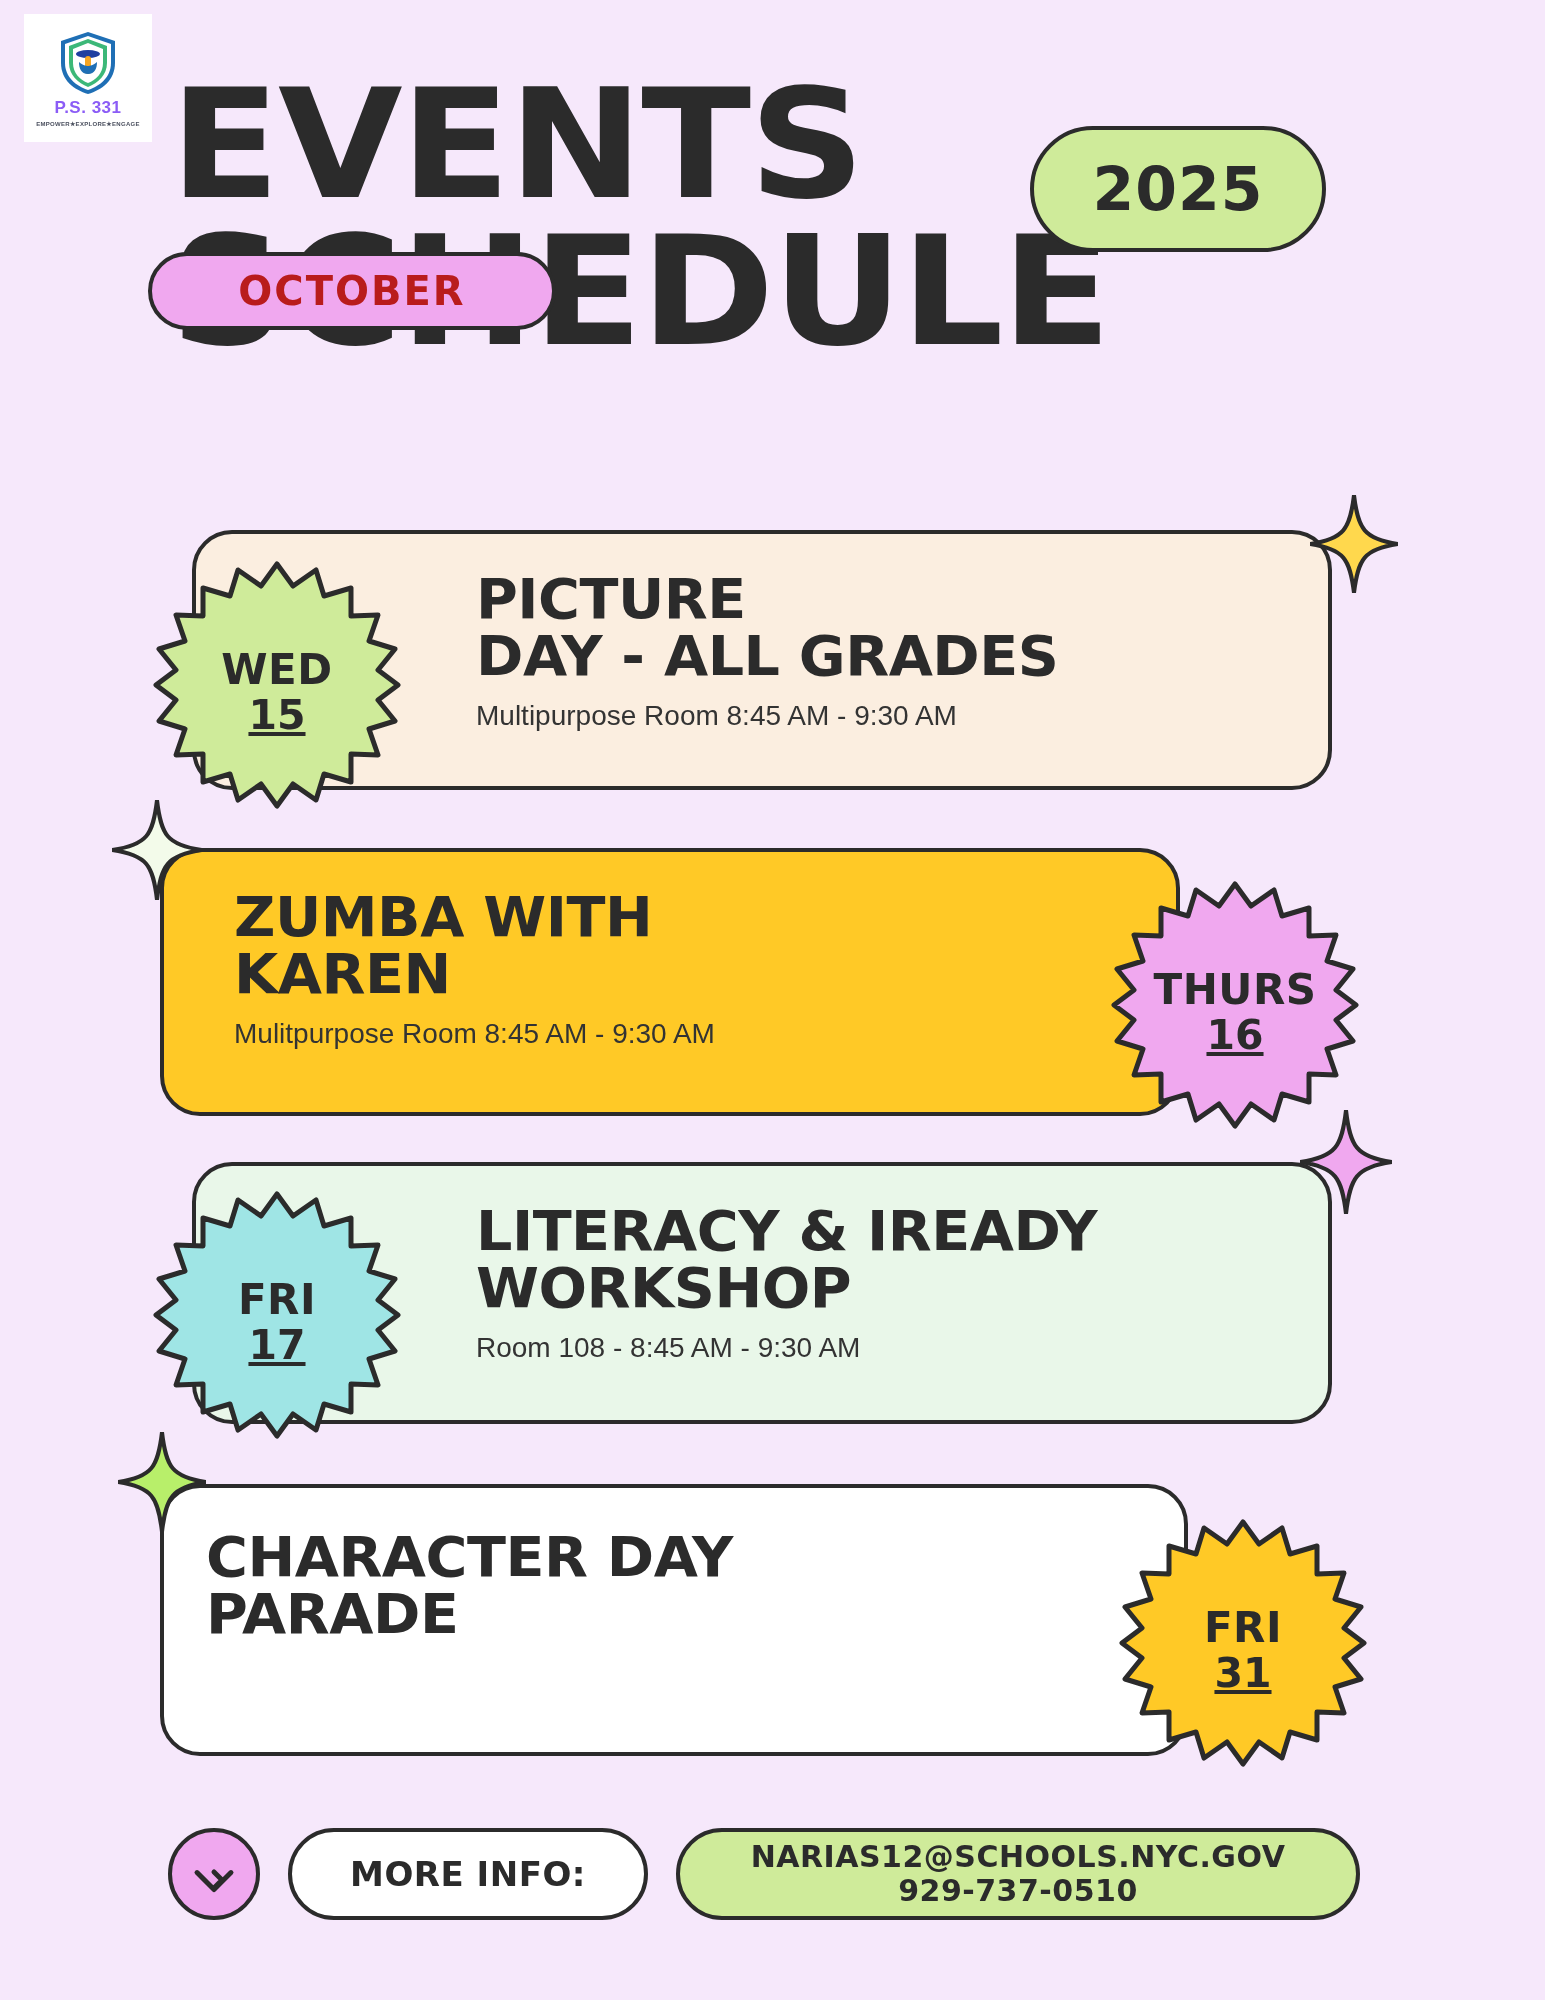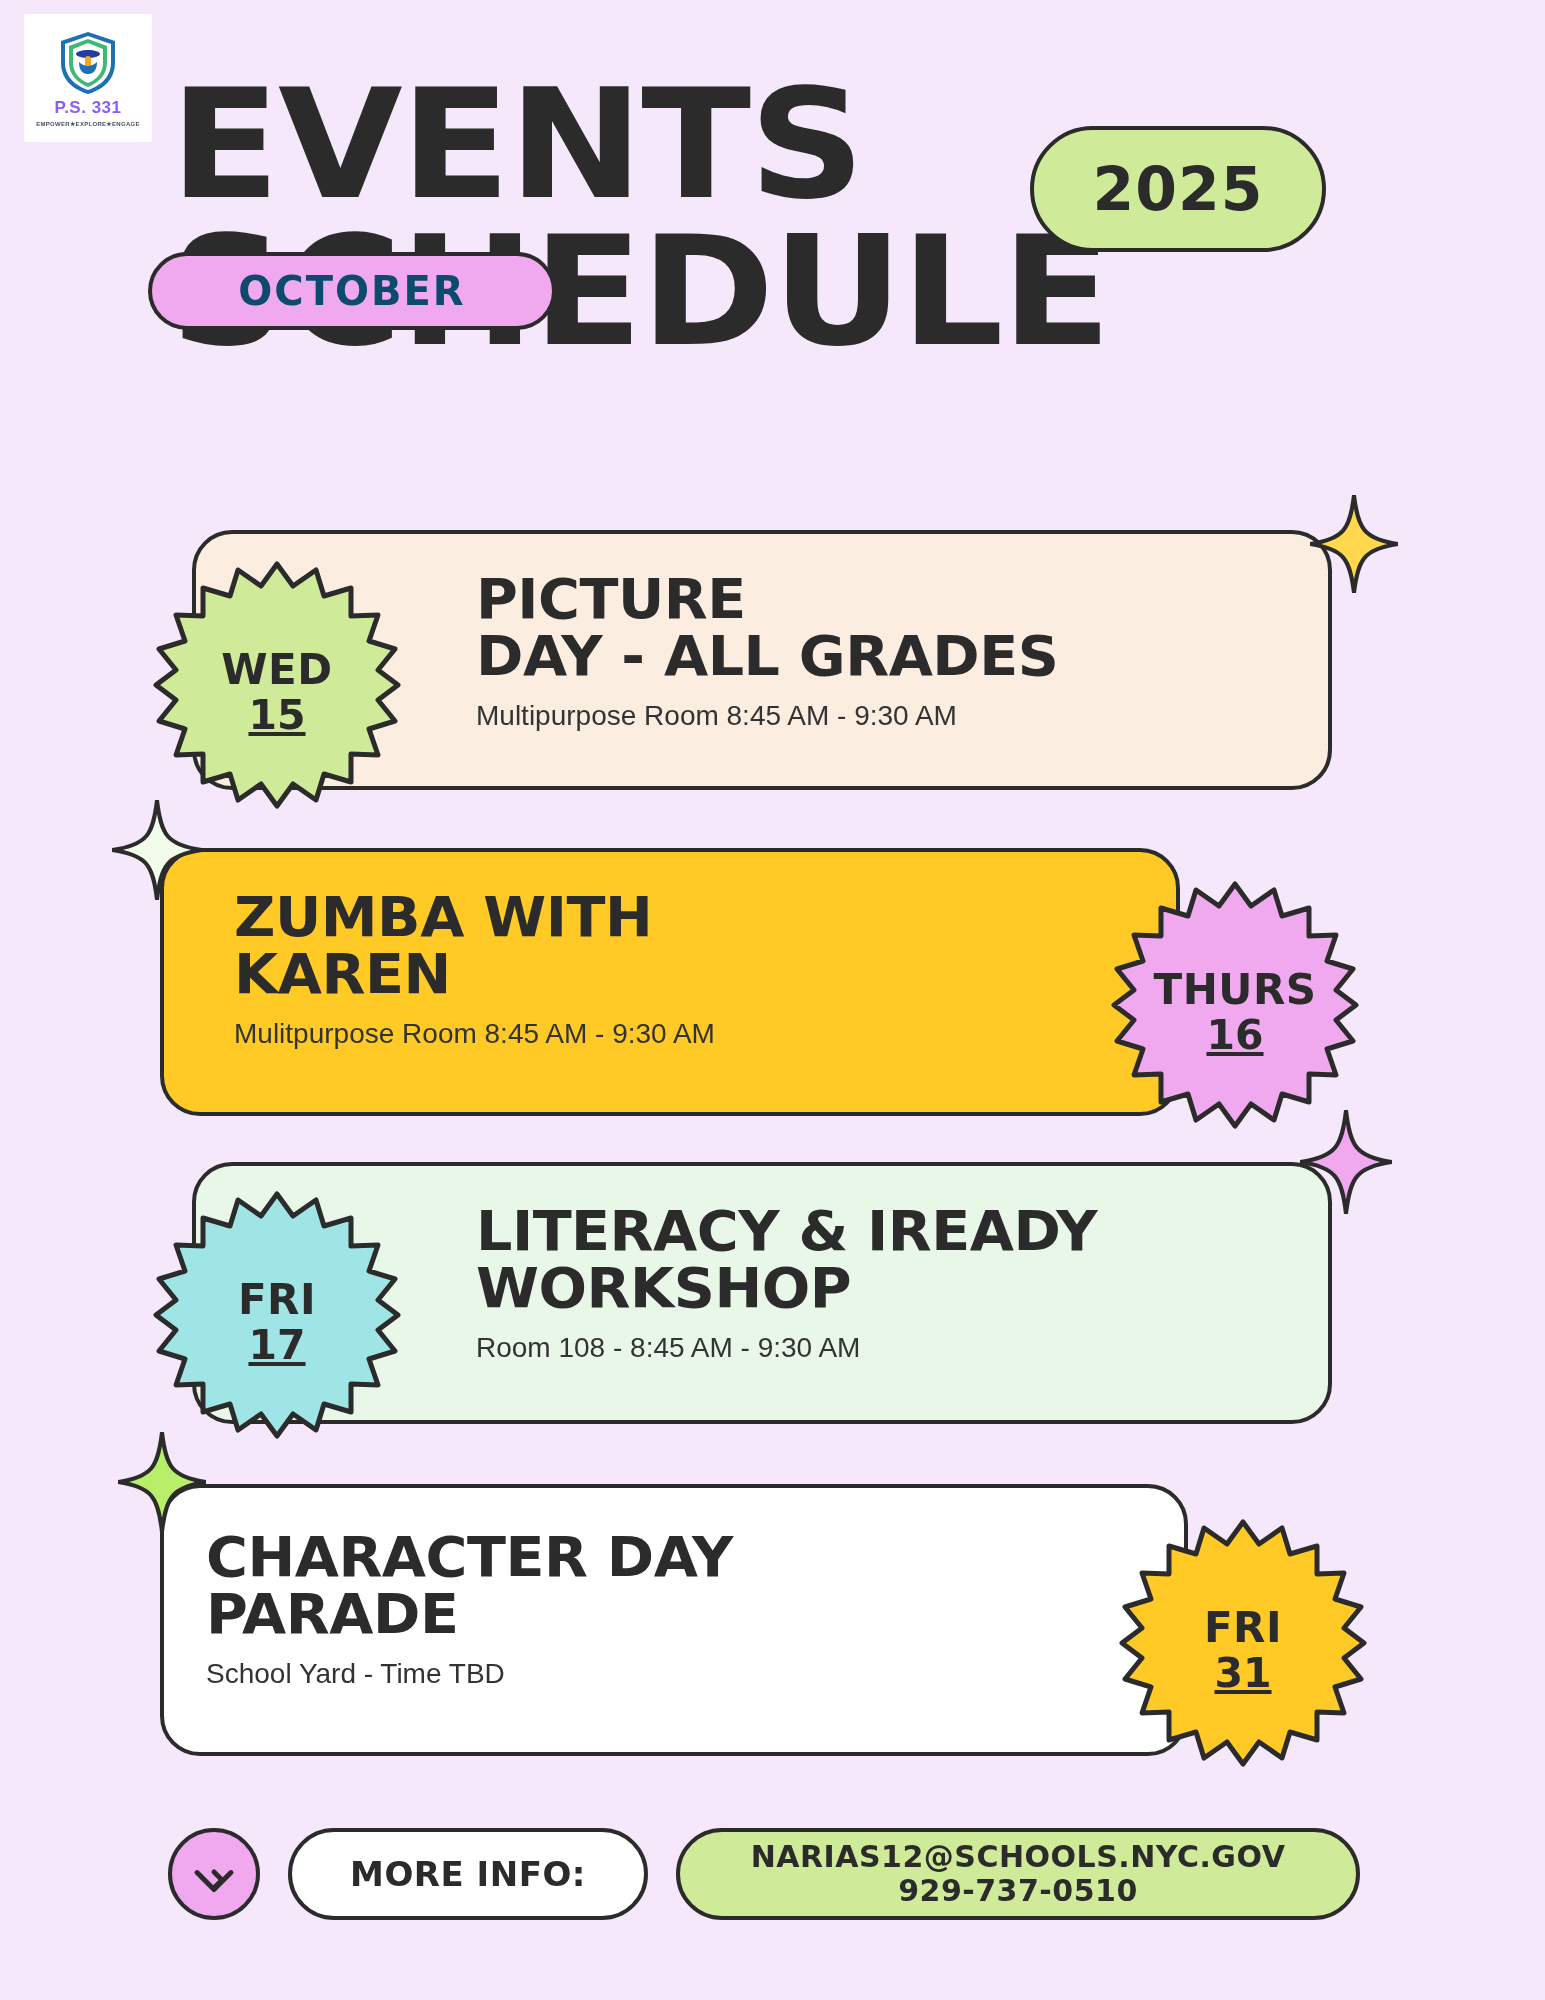--- a/index.html
+++ b/index.html
@@ -60,21 +60,21 @@
     left: 148px; top: 252px;
     width: 408px; height: 78px;
     background: #f0a8ef;
     border: 4px solid #2b2b2b;
     border-radius: 44px;
     display: flex; align-items: center; justify-content: center;
     z-index: 5;
   }
   .pill-month span {
     font-family: "DejaVu Sans", sans-serif;
-    font-size: 40px; font-weight: 900; color: #0c4a6e;
+    font-size: 40px; font-weight: 900; color: #b91c1c;
     letter-spacing: 2px;
   }
   .pill-year {
     position: absolute;
     left: 1030px; top: 126px;
     width: 296px; height: 126px;
     background: #cfeb9a;
     border: 4px solid #2b2b2b;
     border-radius: 64px;
     display: flex; align-items: center; justify-content: center;
@@ -270,21 +270,20 @@
   </div>
 
   <svg class="spark" style="left:118px; top:1432px; width:88px; height:100px;" viewBox="0 0 88 100">
     <path d="M44 0 C48 35 54 45 88 50 C54 55 48 65 44 100 C40 65 34 55 0 50 C34 45 40 35 44 0 Z" fill="#b8ef6a" stroke="#2b2b2b" stroke-width="4"></path>
   </svg>
 
   <div class="card" style="left:160px; top:1484px; width:1028px; height:272px; background:#ffffff;">
     <div style="position:absolute; left:42px; top:40px; width:820px;">
       <div class="card-title">CHARACTER DAY
 PARADE</div>
-      <div class="card-sub">School Yard  - Time TBD</div>
     </div>
   </div>
   <div class="burst" style="left:1118px; top:1518px;">
     <svg viewBox="0 0 250 250">
       <path d="M125 4 L141 26 L164 10 L172 36 L199 28 L199 56 L226 55 L217 81 L243 89 L226 110 L246 125 L226 140 L243 161 L217 169 L226 195 L199 194 L199 222 L172 214 L164 240 L141 224 L125 246 L109 224 L86 240 L78 214 L51 222 L51 194 L24 195 L33 169 L7 161 L24 140 L4 125 L24 110 L7 89 L33 81 L24 55 L51 56 L51 28 L78 36 L86 10 L109 26 Z" fill="#ffc926" stroke="#2b2b2b" stroke-width="5" stroke-linejoin="round"></path>
     </svg>
     <div class="burst-text">
       <span class="burst-day">FRI</span>
       <span class="burst-num">31</span>
     </div>

